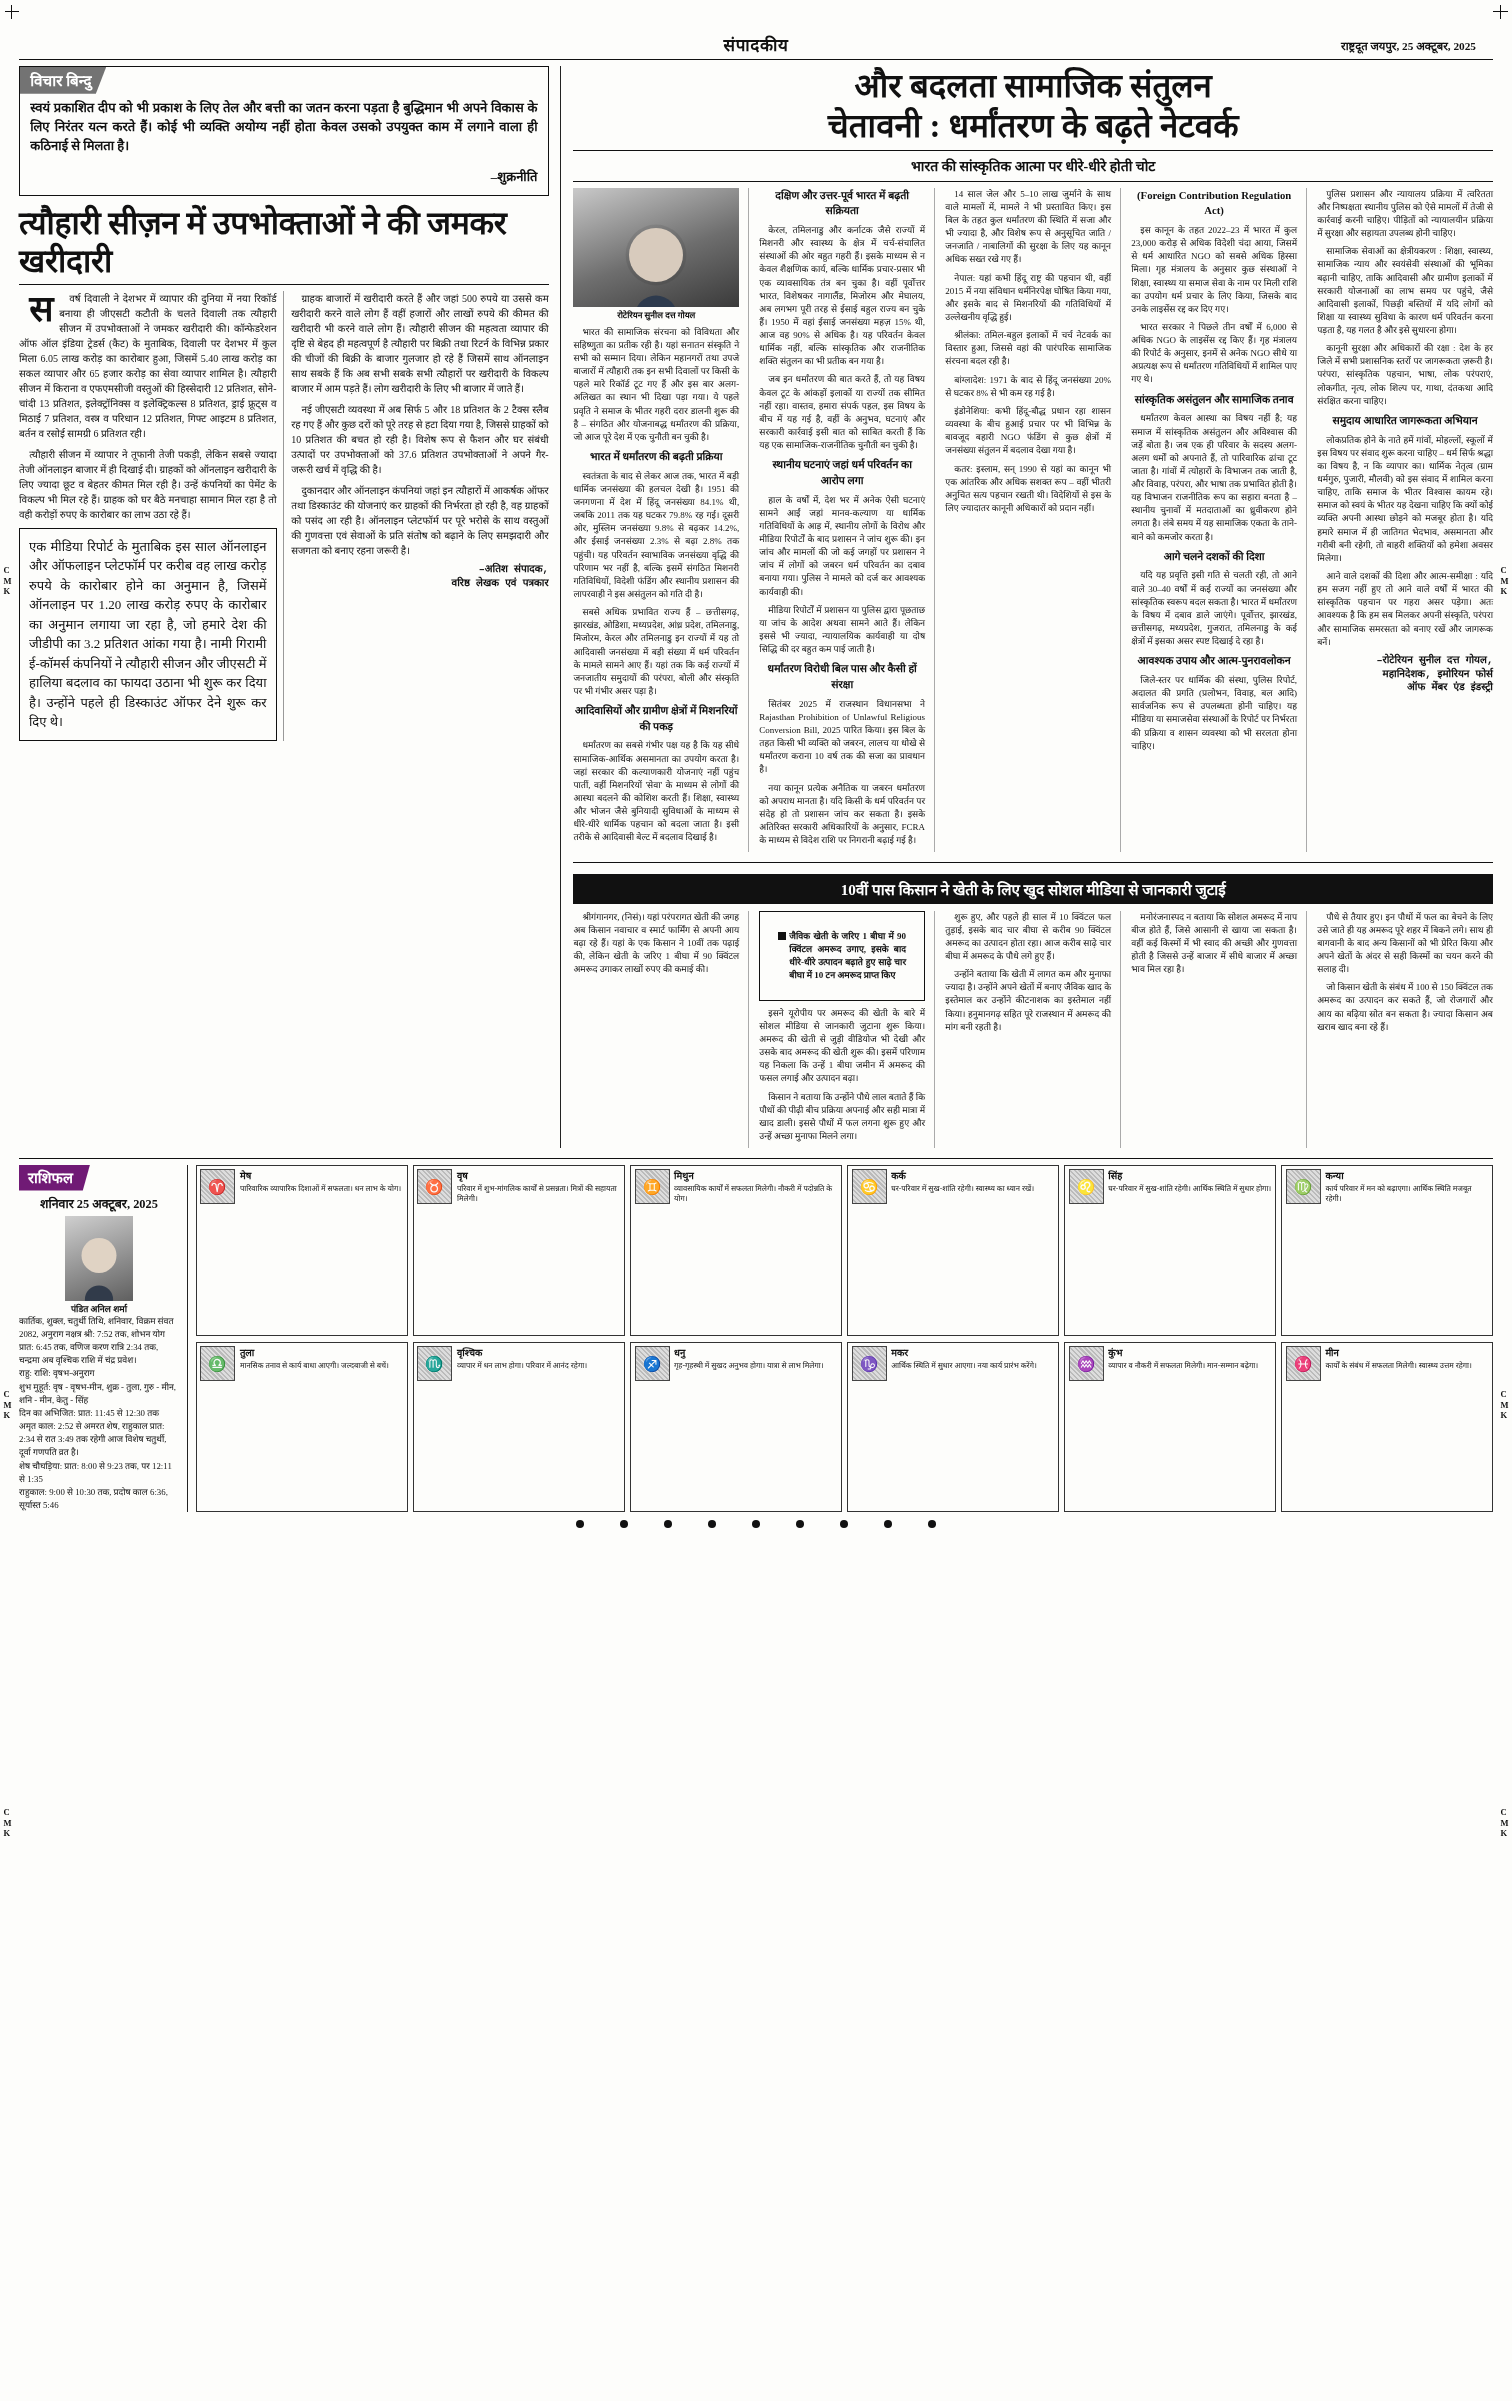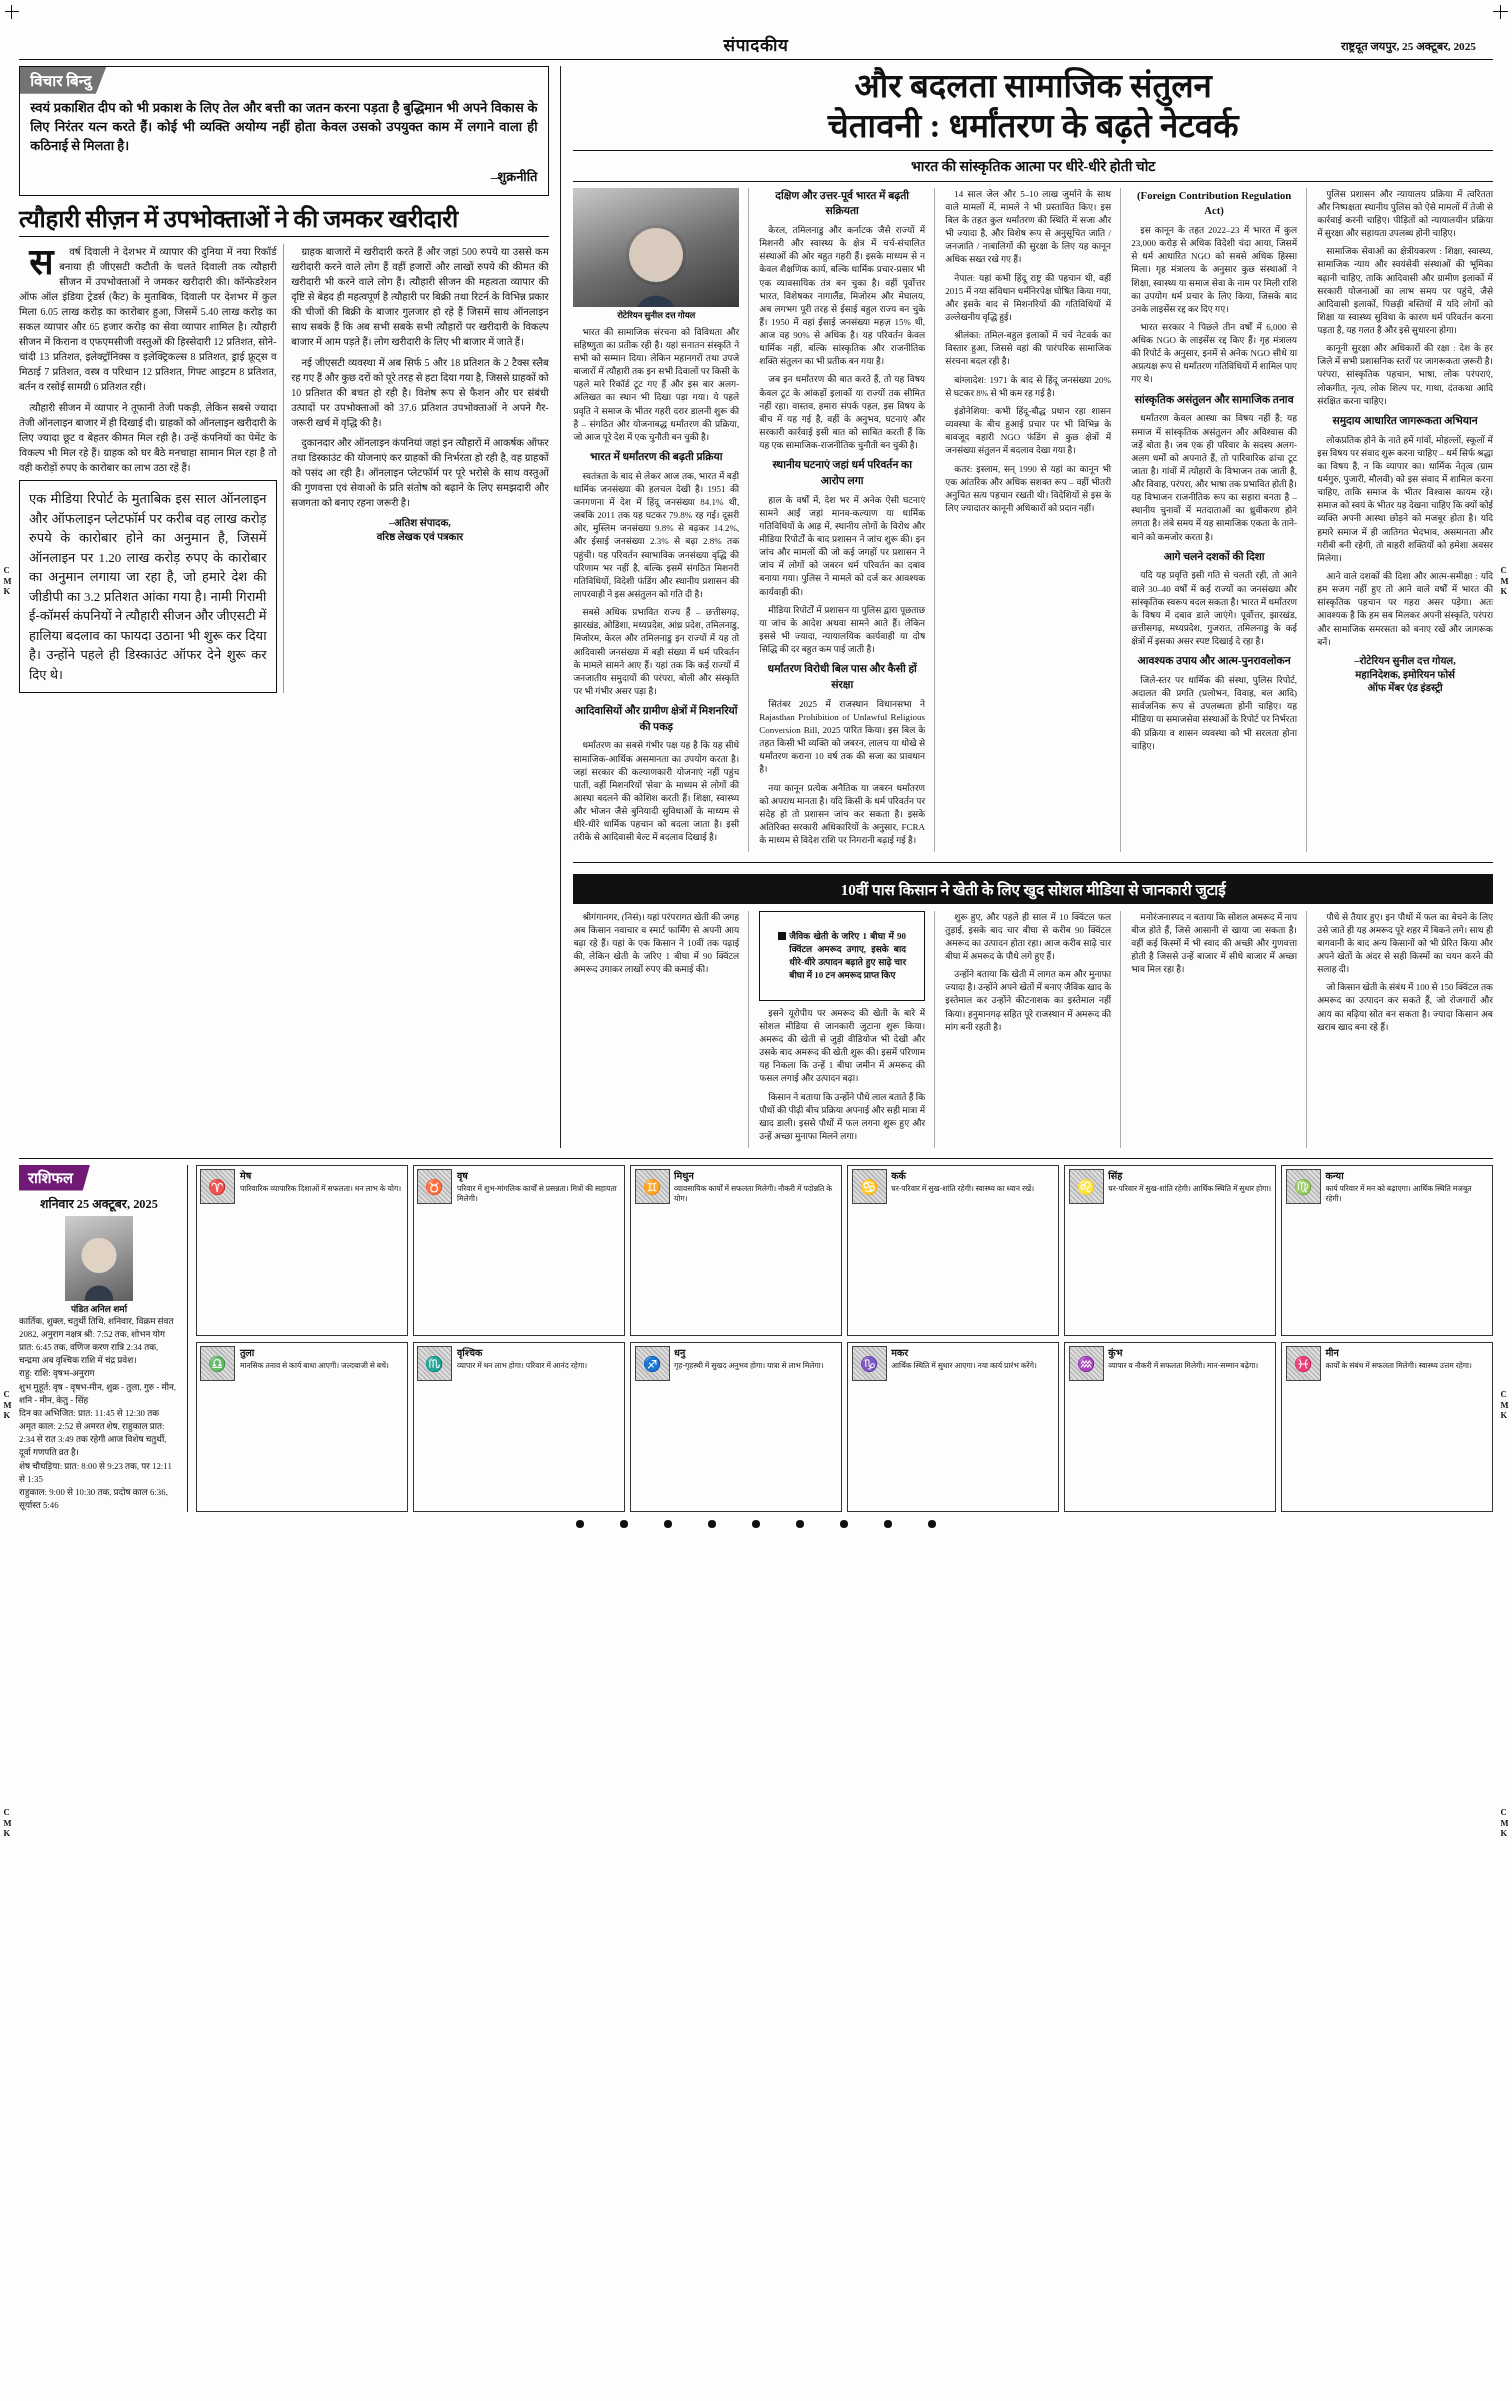--- a/index.html
+++ b/index.html
@@ -45,40 +45,40 @@
     clip-path: polygon(0 0, 100% 0, 88% 100%, 0 100%);
   }
   .vichar-body {
     font-size:13px; line-height:1.45; padding:5.6px 10.2px 0 10.2px;
     text-align:justify; font-weight:600;
   }
   .vichar-body .attrib { display:block; text-align:right; font-weight:bold; margin-top:12px;}
 
   
   .lead-head {
-    font-size:24px; font-weight:bold; line-height:1.18;
+    font-size:32px; font-weight:bold; line-height:1.18;
     margin:9px 0 3.4px 0; letter-spacing:-0.3px;
   }
   .lead-rule { border-top:1.4px solid #111; margin:3.4px 0 6.8px 0; }
 
   .twocol {
     column-count:2; column-gap:14.7px; column-rule:0.5px solid #999;
     font-size:10px; line-height:1.5; text-align:justify;
   }
   .twocol p { margin:0 0 5.6px 0; text-indent:10.2px; }
   .dropcap-p:first-letter {
     float:left; font-size:36px; line-height:0.82; font-weight:bold;
     padding:3.4px 5.6px 0 0;
   }
   .pullbox {
     border:1.1px solid #111; padding:8px 9px; margin:3.4px 0 6.8px 0;
     font-size:13px; line-height:1.5; font-weight:normal; text-align:justify;
     break-inside: avoid;
   }
-  .sign { text-align:center; font-weight:bold; font-size:10.2px; line-height:1.35; margin-top:3.4px;}
+  .sign { text-align:right; font-weight:bold; font-size:10.2px; line-height:1.35; margin-top:3.4px;font-family:Liberation Mono, monospace;}
 
   
   .main-head {
     text-align:center; font-size:33px; font-weight:bold; line-height:1.22;
     margin:0 0 3.4px 0;
   }
   .main-sub {
     text-align:center; font-size:14px; font-weight:bold; margin:4.5px 0 5.6px 0;
   }
   .main-rule { border-top:1.4px solid #111; margin-bottom:5.6px; }

